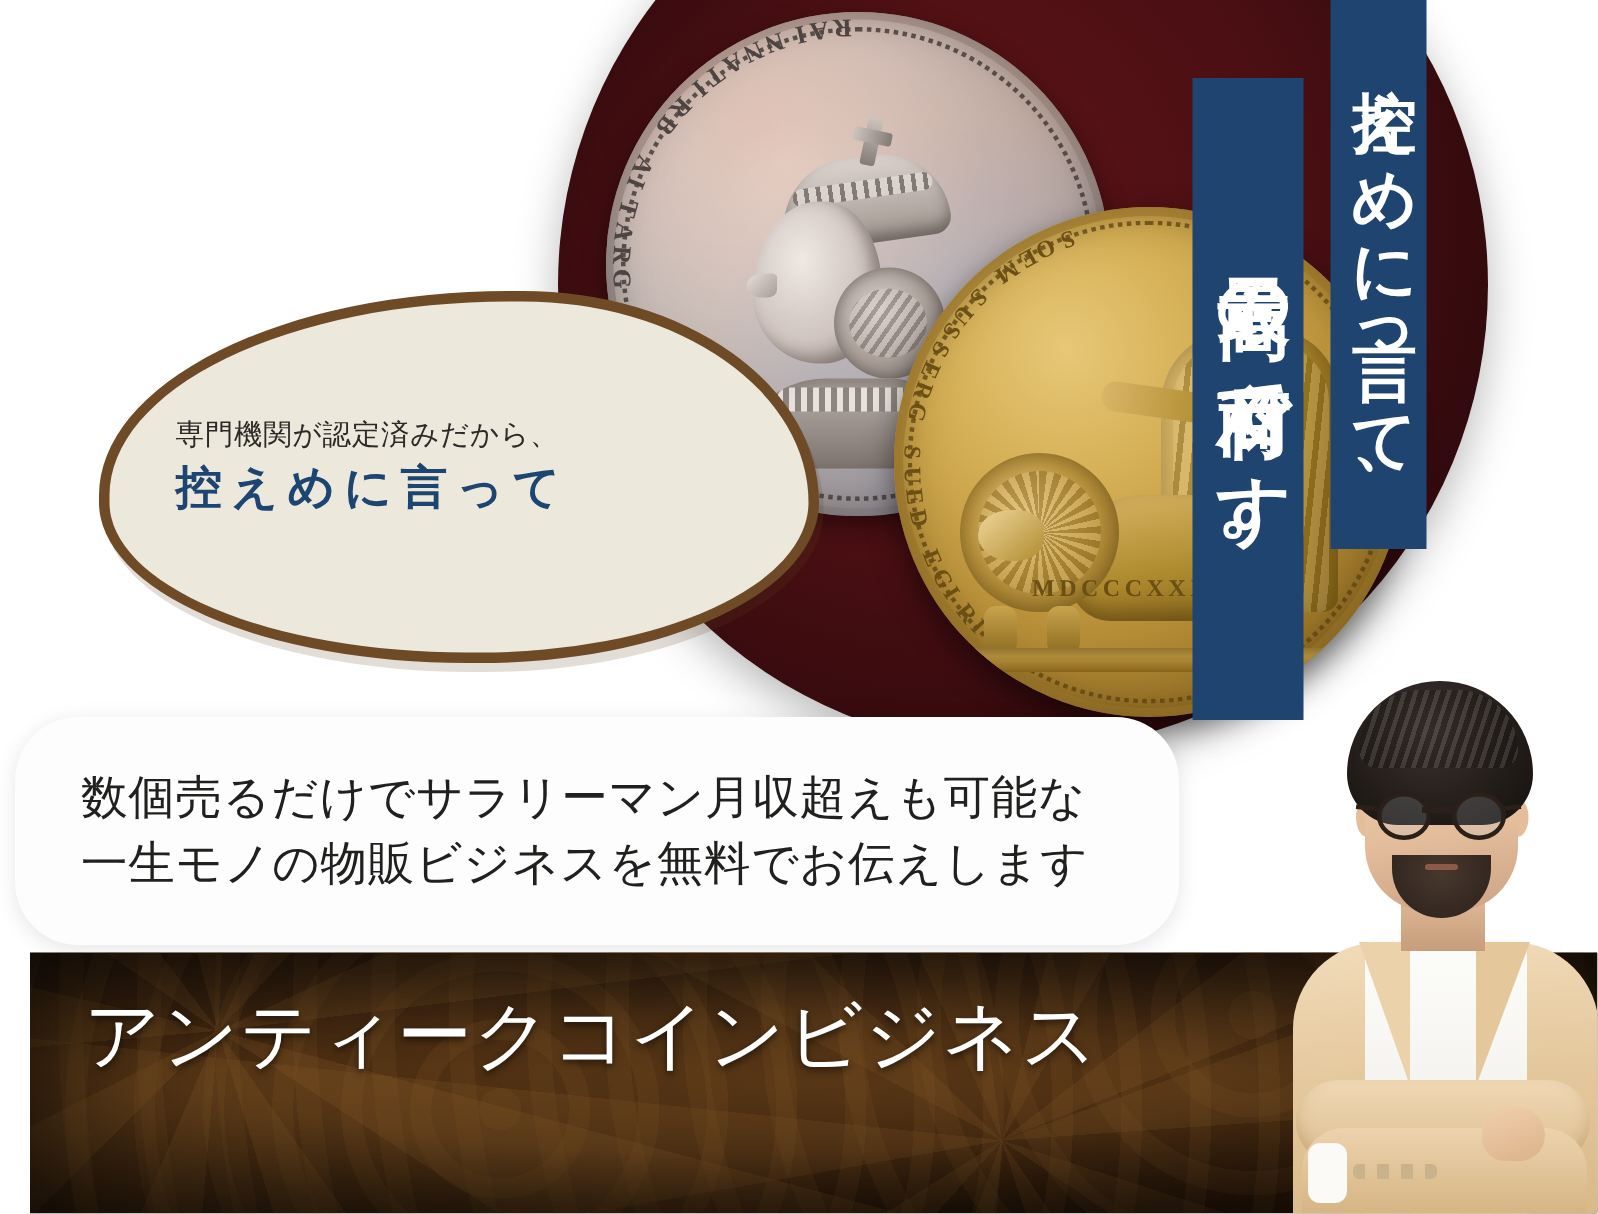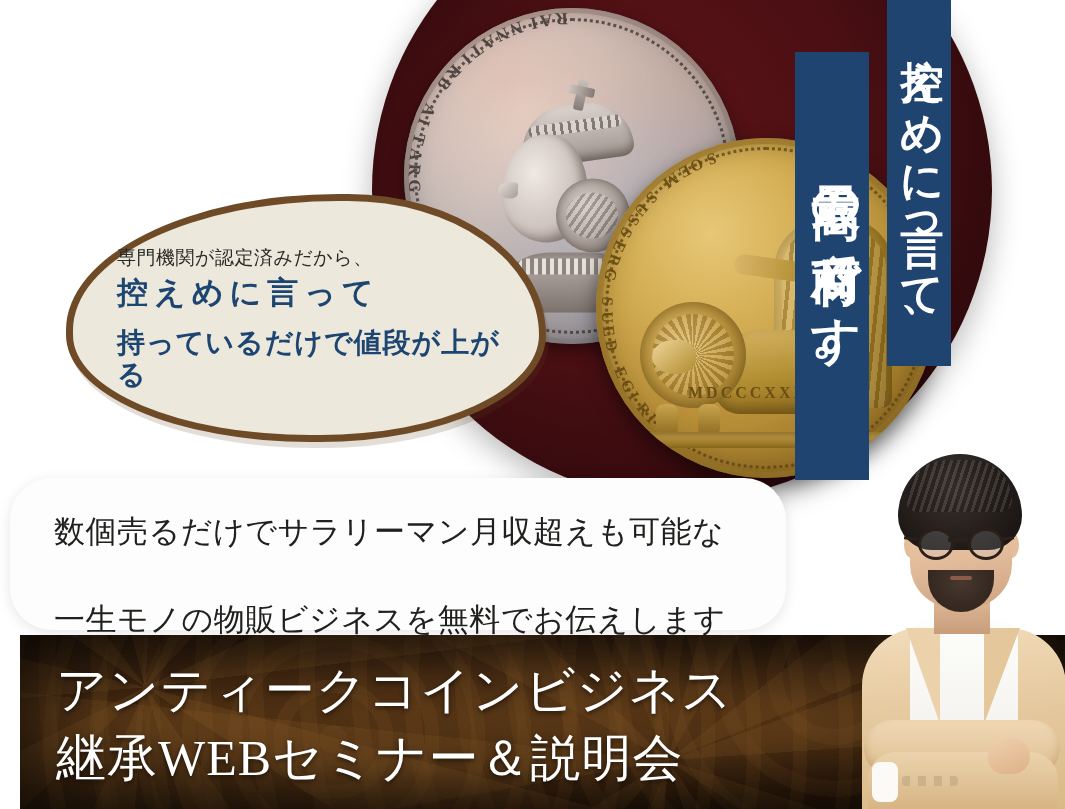--- a/index.html
+++ b/index.html
@@ -289,21 +289,21 @@
     left:10px; top:478px;
     width:776px; height:152px;
     background:#fdfdfd;
     border-radius:42px;
     box-shadow:0 3px 14px rgba(0,0,0,.10);
     display:flex;flex-direction:column;justify-content:center;
     padding-left:44px;box-sizing:border-box;
   }
   .whitebox .line{
     font-size:31px;color:#20201e;font-weight:500;
-    line-height:1.42;letter-spacing:.5px;margin-top:44px;
+    line-height:1.42;letter-spacing:.5px;
   }
 
   
   .bottombar{
     position:absolute;
     left:20px; top:635px; width:1045px; height:174px;
     background:
       radial-gradient(ellipse at 50% 50%, rgba(120,78,34,.42) 0%, rgba(40,24,10,0) 72%),
       repeating-conic-gradient(from 25deg at 12% 30%, rgba(132,88,38,.30) 0 18deg, rgba(58,35,18,0) 18deg 40deg),
       repeating-conic-gradient(from 70deg at 62% 72%, rgba(132,88,38,.26) 0 16deg, rgba(58,35,18,0) 16deg 38deg),
@@ -536,33 +536,31 @@
     </div>
     <div class="exergue">MDCCCXXXIX</div>
   </div>
 
   <div class="vbanner vbanner-left">最高の商材です。</div>
   <div class="vbanner vbanner-right">控えめに言って、</div>
 
   <div class="blob">
     <div class="small">専門機関が認定済みだから、</div>
     <div class="big">控えめに言って</div>
-    <div class="big2">持っているだけで値段が上がる</div>
   </div>
 
   <div class="whitebox">
     <div class="line">数個売るだけでサラリーマン月収超えも可能な</div>
     <div class="line">一生モノの物販ビジネスを無料でお伝えします</div>
   </div>
 
   <div class="bottombar">
     <div class="vign"></div>
     <div class="title">
       <div>アンティークコインビジネス</div>
-      <div>継承WEBセミナー＆説明会</div>
     </div>
   </div>
 
 
   <div class="person">
     <div class="p-jacket"></div>
     <div class="p-shirt"></div>
     <div class="p-lapel-l"></div>
     <div class="p-lapel-r"></div>
     <div class="p-neck"></div>

